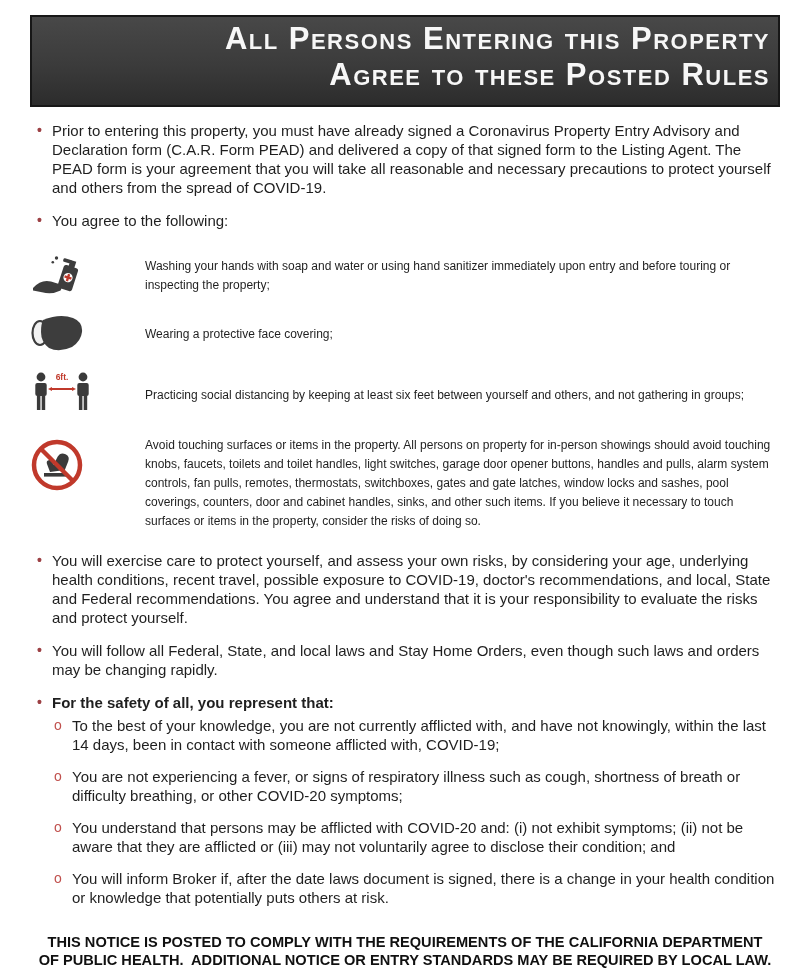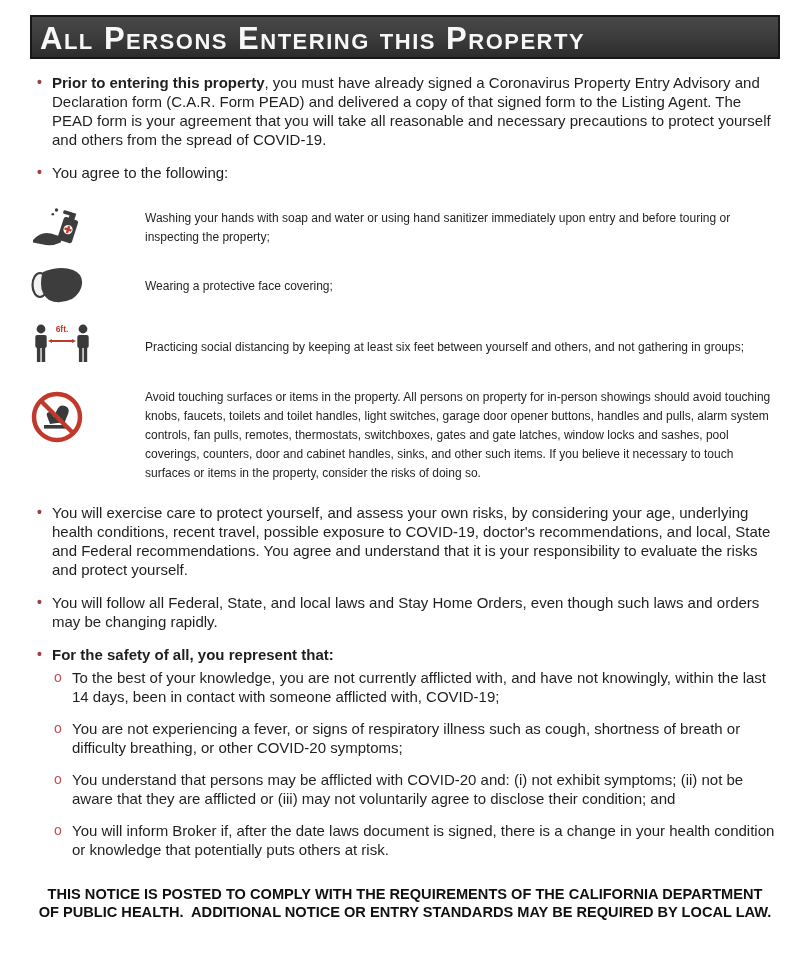--- a/index.html
+++ b/index.html
@@ -8,37 +8,37 @@
     width: 810px; height: 969px; overflow: hidden;
     font-family: "Liberation Sans", sans-serif;
     color: #1f1f1f;
   }
   .page { padding: 15px 30px 0 30px; }
 
   
   .banner {
     background: linear-gradient(180deg, #484848 0%, #3b3b3b 55%, #2c2c2c 100%);
     border: 2px solid #171717;
-    text-align: left;
-    padding: 4px 8px 0 8px;
+    text-align: right;
+    padding: 4px 8px 12px 8px;
     margin-bottom: 13px;
   }
   .banner-line {
     font-variant: small-caps;
     font-weight: bold;
     font-size: 31px;
     line-height: 36px;
     letter-spacing: 1.5px;
     color: #f7f7f7;
   }
 
   
   .bullet-item { position: relative; padding-left: 22px; margin-top: 14px; font-size: 15px; line-height: 19px; }
   .bullet-marker { position: absolute; left: 7px; top: 0; color: #9c4044; font-weight: bold; font-size: 14px; }
-  .lead-bold { font-weight: bold; }
+  .lead-bold { font-weight: normal; }
   .bold-line { font-weight: bold; }
 
   
   .icon-rules { margin-top: 22px; }
   .icon-row { display: flex; margin-bottom: 14px; }
   .icon-cell { width: 115px; flex-shrink: 0; display: flex; justify-content: flex-start; align-items: center; }
   .icon-row.top-align .icon-cell { align-items: flex-start; padding-top: 2px; }
   .icon-text { flex: 1; font-size: 12px; line-height: 19px; padding-right: 2px; align-self: center; }
   .icon-row.top-align .icon-text { align-self: flex-start; }
 
@@ -55,20 +55,21 @@
   }
   svg { display: block; }
 </style>
 </head>
 <body>
 
 <div class="page">
 
   <div class="banner">
     <div class="banner-line">All Persons Entering this Property</div>
+    <div class="banner-line">Agree to these Posted Rules</div>
   </div>
 
   <div class="bullet-item">
     <span class="bullet-marker">•</span>
     <span class="lead-bold">Prior to entering this property</span><span>, you must have already signed a Coronavirus Property Entry Advisory and Declaration form (C.A.R. Form PEAD) and delivered a copy of that signed form to the Listing Agent. The PEAD form is your agreement that you will take all reasonable and necessary precautions to protect yourself and others from the spread of COVID-19.</span>
   </div>
 
   <div class="bullet-item">
     <span class="bullet-marker">•</span>
     <span>You agree to the following:</span>

